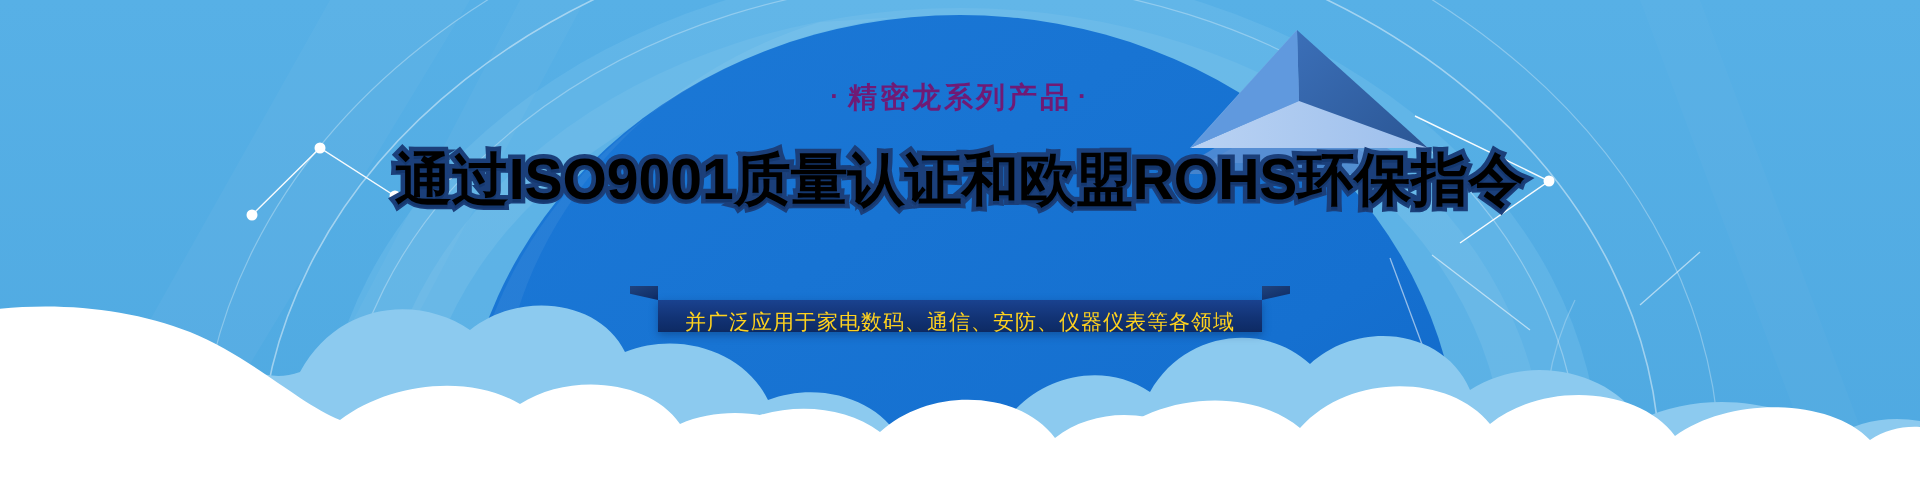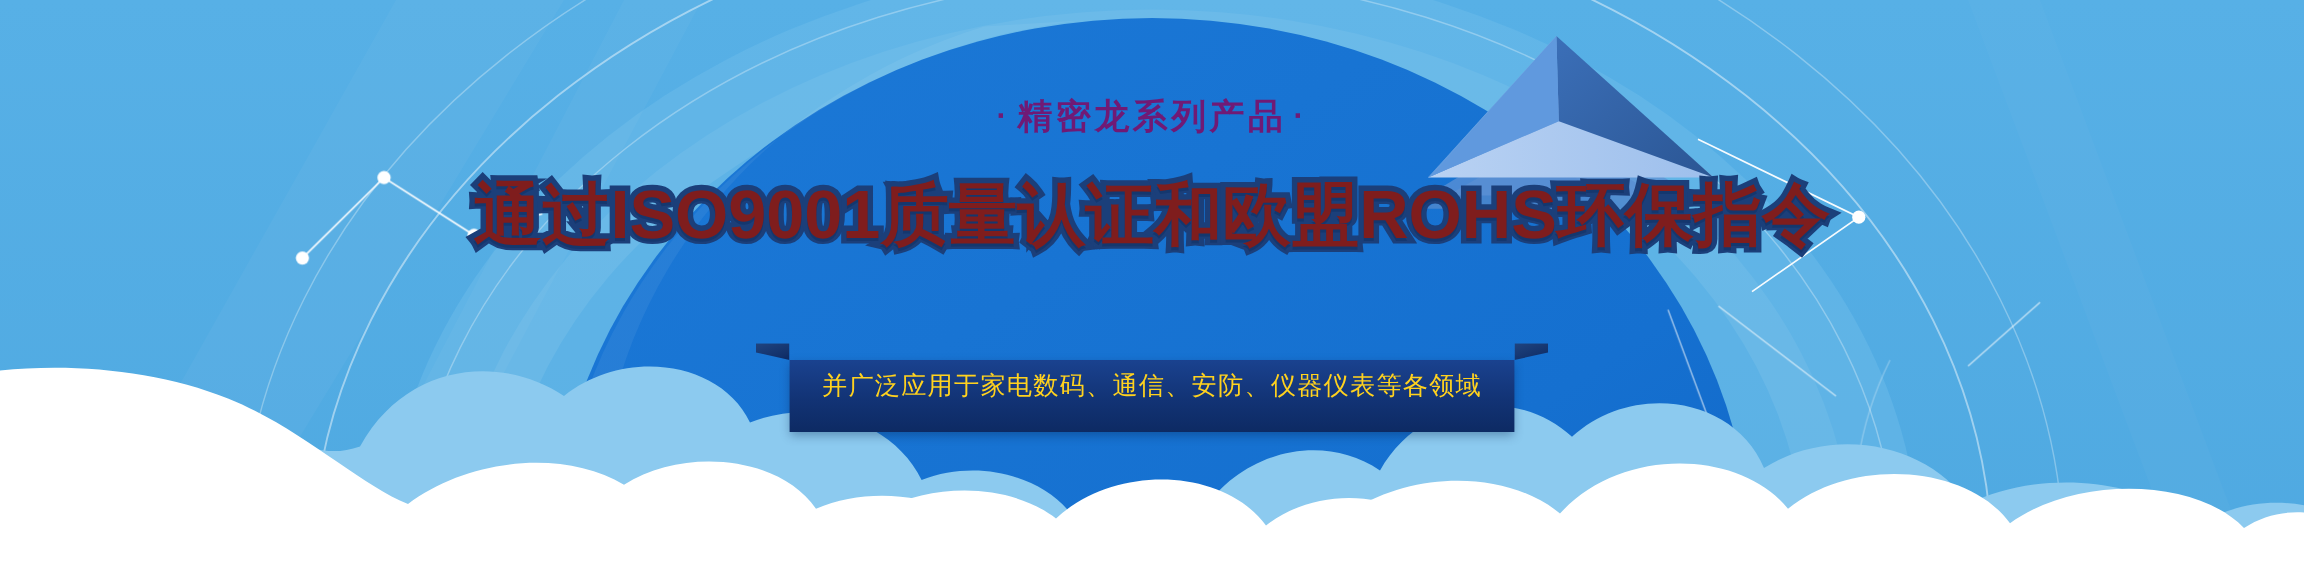--- a/index.html
+++ b/index.html
@@ -58,21 +58,21 @@
   .headline {
     position: absolute;
     top: 143px;
     left: 0;
     width: 1920px;
     text-align: center;
     font-size: 57px;
     font-weight: bold;
     line-height: 72px;
     letter-spacing: 0px;
-    color: #7f1d1d;
+    color: #000000;
     white-space: nowrap;
     -webkit-text-stroke: 9px #1b3f7a;
     paint-order: stroke fill;
     text-shadow:
        0 3px 0 rgba(10,40,90,.35);
   }
 
   
   .ribbon-wrap {
     position: absolute;
@@ -89,21 +89,21 @@
     height: 14px;
     background: linear-gradient(160deg,#20447f 0%, #0d2a63 100%);
   }
   .ribbon-tail.left  { left: -28px;  clip-path: polygon(0 0, 100% 0, 100% 100%, 0 55%); }
   .ribbon-tail.right { right: -28px; clip-path: polygon(0 0, 100% 0, 100% 55%, 0 100%); }
   .ribbon {
     position: absolute;
     left: 0;
     top: 14px;
     width: 604px;
-    height: 60px;
+    height: 32px;
     background: linear-gradient(180deg,#1a428f 0%, #123375 55%, #0d2a63 100%);
     box-shadow: 0 3px 8px rgba(4,28,72,.35);
   }
   .ribbon-text {
     display: block;
     width: 100%;
     text-align: center;
     color: #ffd21e;
     font-size: 21px;
     line-height: 44px;

